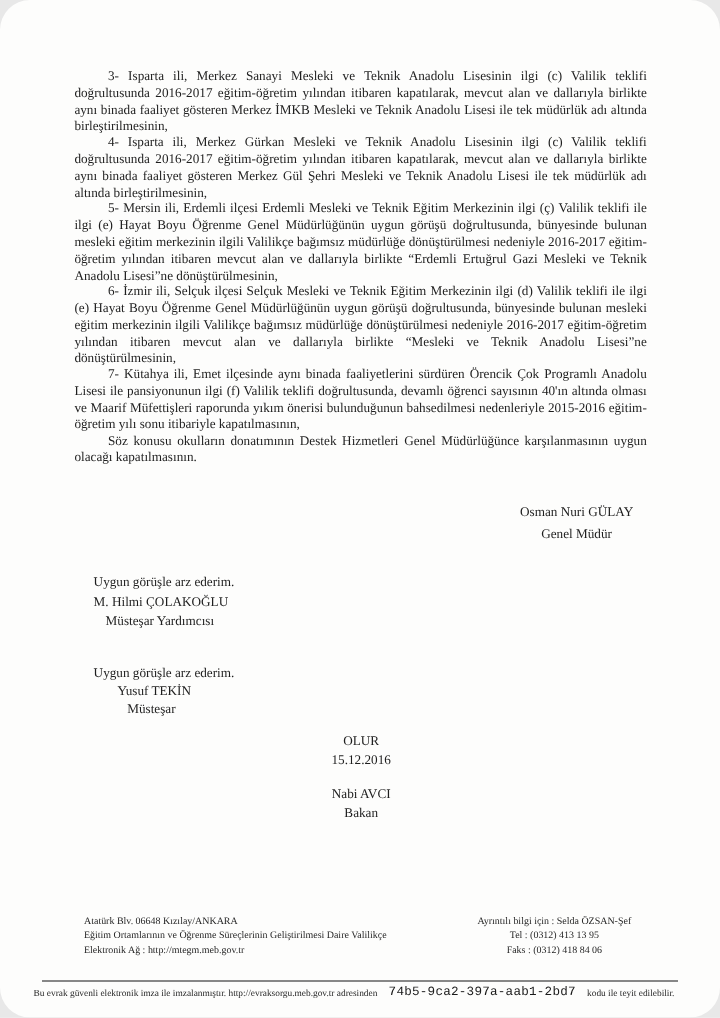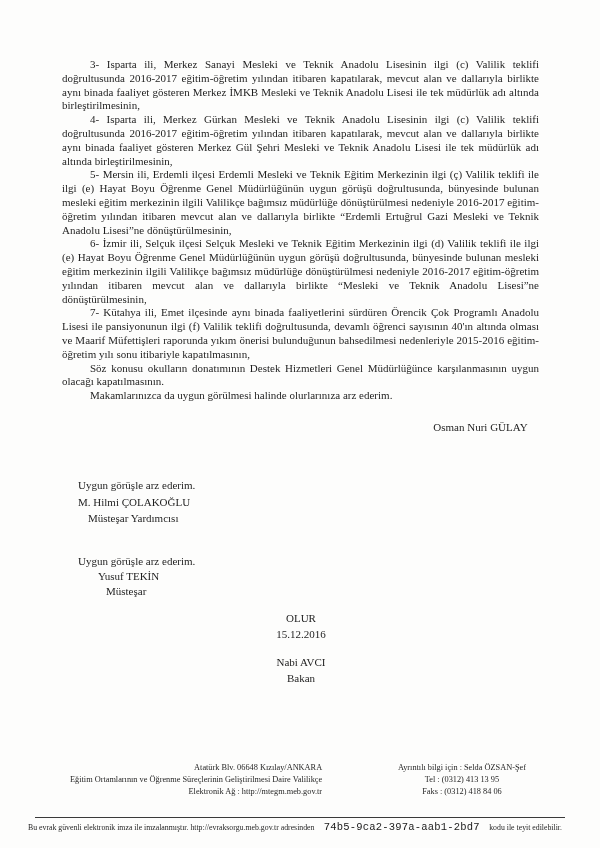--- a/index.html
+++ b/index.html
@@ -1,19 +1,20 @@
 <!DOCTYPE html>
 <html><head>
 <meta charset="utf-8">
 <style>
   html,body { margin:0; padding:0; background:#e8e8e8; }
   .page {
     position:relative; width:600px; height:848px; margin:0 auto;
     background:#fdfdfc; color:#1e1e1e; overflow:hidden;
     font-family:"Liberation Serif", serif;
+    border-radius:25px;
   }
   .content {
     position:absolute; left:62px; top:58px; width:477px;
     font-size:11px; line-height:13.8px; text-align:justify;
   }
   .content p { margin:0; text-indent:28px; }
   .signer {
     position:absolute; left:378px; top:418px; width:205px;
     text-align:center; font-size:11px; line-height:18px;
   }
@@ -26,21 +27,21 @@
   .olur {
     position:absolute; left:201px; top:611px; width:200px;
     text-align:center; font-size:11px; line-height:15.5px;font-family:Liberation Serif, serif;
   }
   .olur .gap { height:13px; }
   .footer {
     position:absolute; left:70px; right:74px; top:762px;
     display:flex; justify-content:space-between;
     font-size:8.3px; line-height:11.8px; color:#262626;
   }
-  .f-left  { text-align:right; }
+  .f-left  { text-align:left; }
   .f-right { text-align:center; }
   .rule {
     position:absolute; left:35px; right:35px; top:817px;
     border-top:1.4px solid #3a3a3a;
   }
   .verify {
     position:absolute; left:28px; right:38px; top:821px;
     display:flex; align-items:center; justify-content:space-between;
     font-size:7.8px; color:#262626; white-space:nowrap;
   }
@@ -54,25 +55,25 @@
 
 <div class="page">
 
   <div class="content">
     <p>3- Isparta ili, Merkez Sanayi Mesleki ve Teknik Anadolu Lisesinin ilgi (c) Valilik teklifi doğrultusunda 2016-2017 eğitim-öğretim yılından itibaren kapatılarak, mevcut alan ve dallarıyla birlikte aynı binada faaliyet gösteren Merkez İMKB Mesleki ve Teknik Anadolu Lisesi ile tek müdürlük adı altında birleştirilmesinin,</p>
     <p>4- Isparta ili, Merkez Gürkan Mesleki ve Teknik Anadolu Lisesinin ilgi (c) Valilik teklifi doğrultusunda 2016-2017 eğitim-öğretim yılından itibaren kapatılarak, mevcut alan ve dallarıyla birlikte aynı binada faaliyet gösteren Merkez Gül Şehri Mesleki ve Teknik Anadolu Lisesi ile tek müdürlük adı altında birleştirilmesinin,</p>
     <p>5- Mersin ili, Erdemli ilçesi Erdemli Mesleki ve Teknik Eğitim Merkezinin ilgi (ç) Valilik teklifi ile ilgi (e) Hayat Boyu Öğrenme Genel Müdürlüğünün uygun görüşü doğrultusunda, bünyesinde bulunan mesleki eğitim merkezinin ilgili Valilikçe bağımsız müdürlüğe dönüştürülmesi nedeniyle 2016-2017 eğitim-öğretim yılından itibaren mevcut alan ve dallarıyla birlikte “Erdemli Ertuğrul Gazi Mesleki ve Teknik Anadolu Lisesi”ne dönüştürülmesinin,</p>
     <p>6- İzmir ili, Selçuk ilçesi Selçuk Mesleki ve Teknik Eğitim Merkezinin ilgi (d) Valilik teklifi ile ilgi (e) Hayat Boyu Öğrenme Genel Müdürlüğünün uygun görüşü doğrultusunda, bünyesinde bulunan mesleki eğitim merkezinin ilgili Valilikçe bağımsız müdürlüğe dönüştürülmesi nedeniyle 2016-2017 eğitim-öğretim yılından itibaren mevcut alan ve dallarıyla birlikte “Mesleki ve Teknik Anadolu Lisesi”ne dönüştürülmesinin,</p>
     <p>7- Kütahya ili, Emet ilçesinde aynı binada faaliyetlerini sürdüren Örencik Çok Programlı Anadolu Lisesi ile pansiyonunun ilgi (f) Valilik teklifi doğrultusunda, devamlı öğrenci sayısının 40'ın altında olması ve Maarif Müfettişleri raporunda yıkım önerisi bulunduğunun bahsedilmesi nedenleriyle 2015-2016 eğitim-öğretim yılı sonu itibariyle kapatılmasının,</p>
     <p>Söz konusu okulların donatımının Destek Hizmetleri Genel Müdürlüğünce karşılanmasının uygun olacağı kapatılmasının.</p>
-    <p>Makamlarınızca da uygun görülmesi halinde olurlarınıza arz ederim.</p>
   </div>
 
   <div class="signer">
     <div>Osman Nuri GÜLAY</div>
+    <div>Genel Müdür</div>
   </div>
 
   <div class="approval approval-1">
     <div>Uygun görüşle arz ederim.</div>
     <div class="ap-name">M. Hilmi ÇOLAKOĞLU</div>
     <div class="ap-title">Müsteşar Yardımcısı</div>
   </div>
 
   <div class="approval approval-2">
     <div>Uygun görüşle arz ederim.</div>

